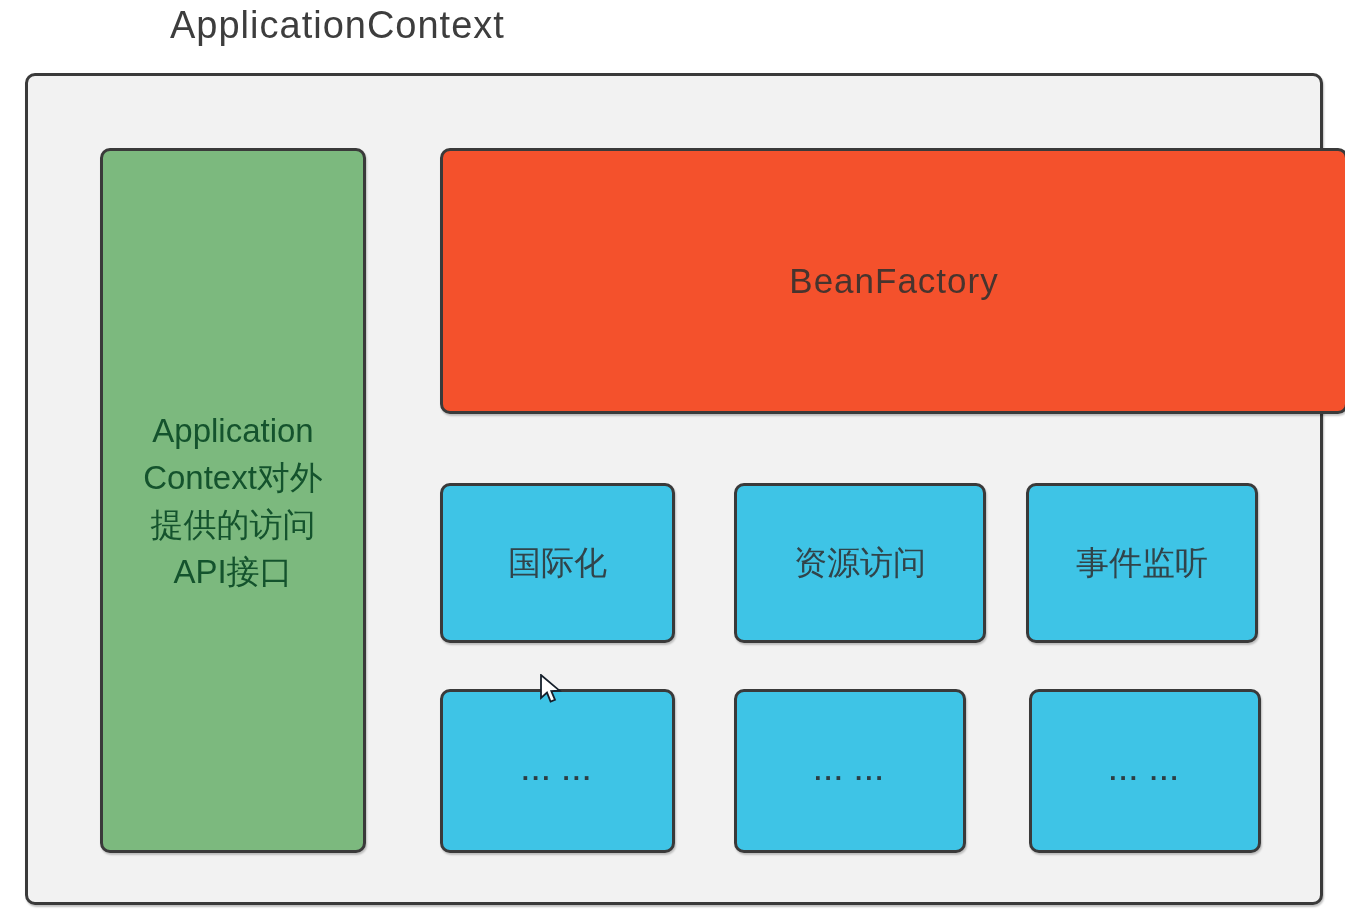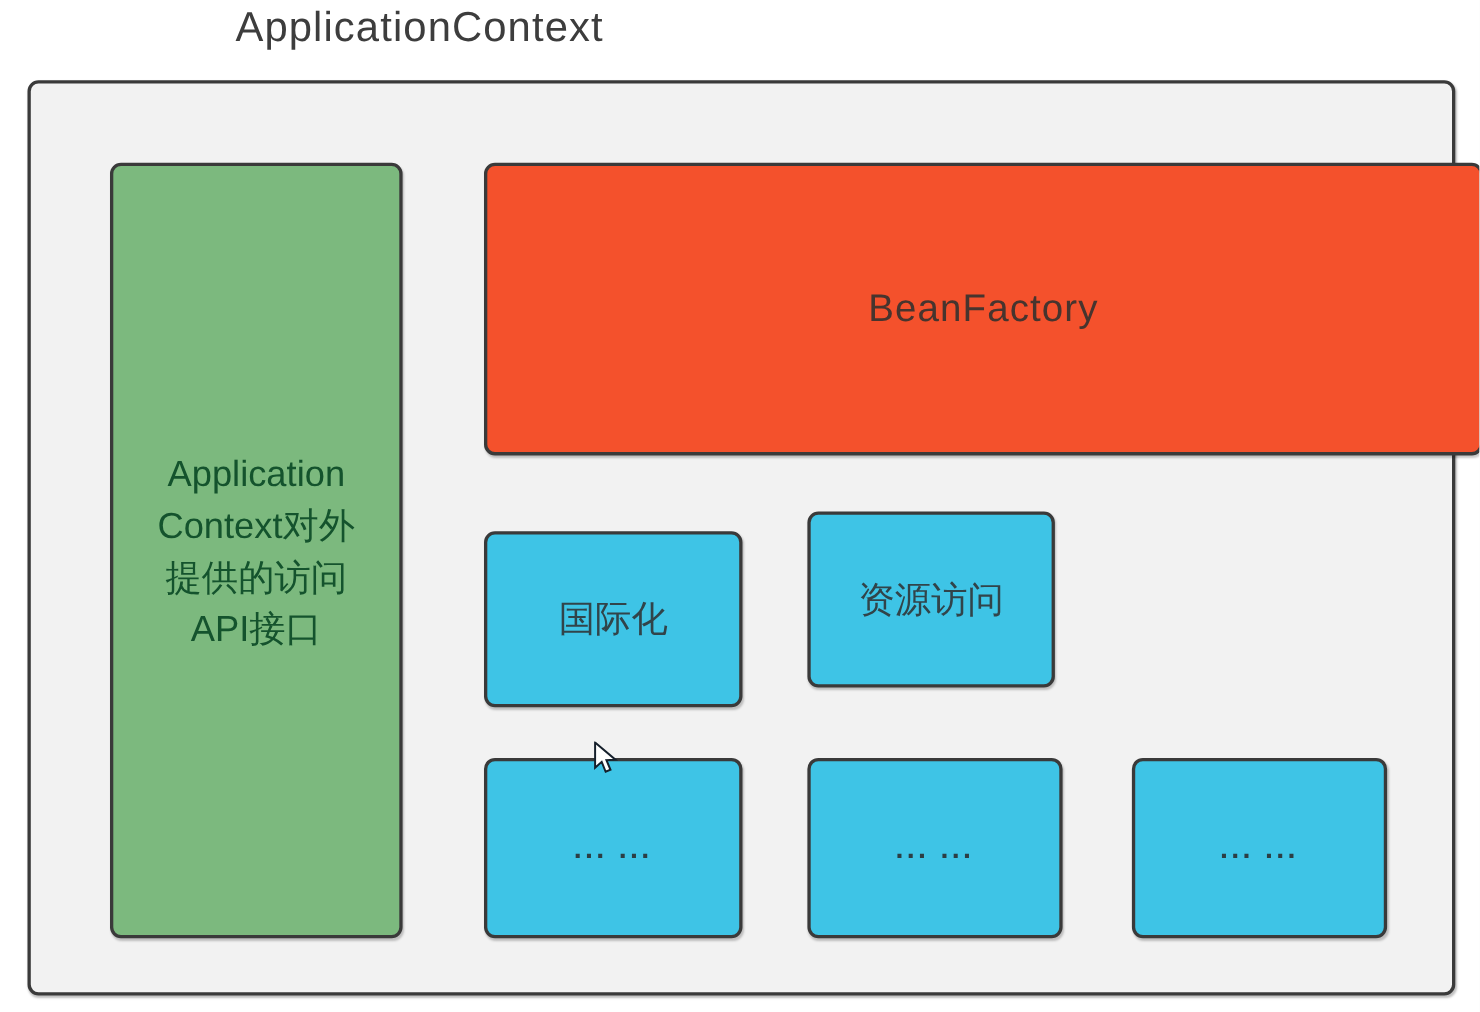--- a/index.html
+++ b/index.html
@@ -25,21 +25,20 @@
     overflow: hidden;
   }
   .diagram-title {
     position: absolute;
     left: 170px;
     top: 4px;
     font-size: 38px;
     letter-spacing: 1px;
     color: var(--text);
     font-weight: 400;
-    margin-left: 44px;
   }
   .outer-container {
     position: absolute;
     left: 25px;
     top: 73px;
     width: 1298px;
     height: 832px;
     background: var(--container-bg);
     border: 3px solid var(--border);
     border-radius: 10px;
@@ -93,21 +92,21 @@
     height: 164px;
   }
   .placeholder-box .label {
     font-size: 26px;
     font-weight: bold;
     letter-spacing: 3px;
     color: #2c3e44;
   }
   
   .r1c1 { left: 412px; top: 407px; width: 235px; }
-  .r1c2 { left: 706px; top: 389px; width: 225px; }
+  .r1c2 { left: 706px; top: 407px; width: 252px; }
   .r1c3 { left: 998px; top: 407px; width: 232px; }
   .r2c1 { left: 412px; top: 613px; width: 235px; }
   .r2c2 { left: 706px; top: 613px; width: 232px; }
   .r2c3 { left: 1001px; top: 613px; width: 232px; }
   .mouse-cursor {
     position: absolute;
     left: 538px;
     top: 674px;
     z-index: 10;
     pointer-events: none;
@@ -134,20 +133,23 @@
     </div>
 
     <div class="box feature-box r1c1">
       <span class="label">国际化</span>
     </div>
 
     <div class="box feature-box r1c2">
       <span class="label">资源访问</span>
     </div>
 
+    <div class="box feature-box r1c3">
+      <span class="label">事件监听</span>
+    </div>
 
     <div class="box placeholder-box r2c1">
       <span class="label">... ...</span>
     </div>
 
     <div class="box placeholder-box r2c2">
       <span class="label">... ...</span>
     </div>
 
     <div class="box placeholder-box r2c3">

